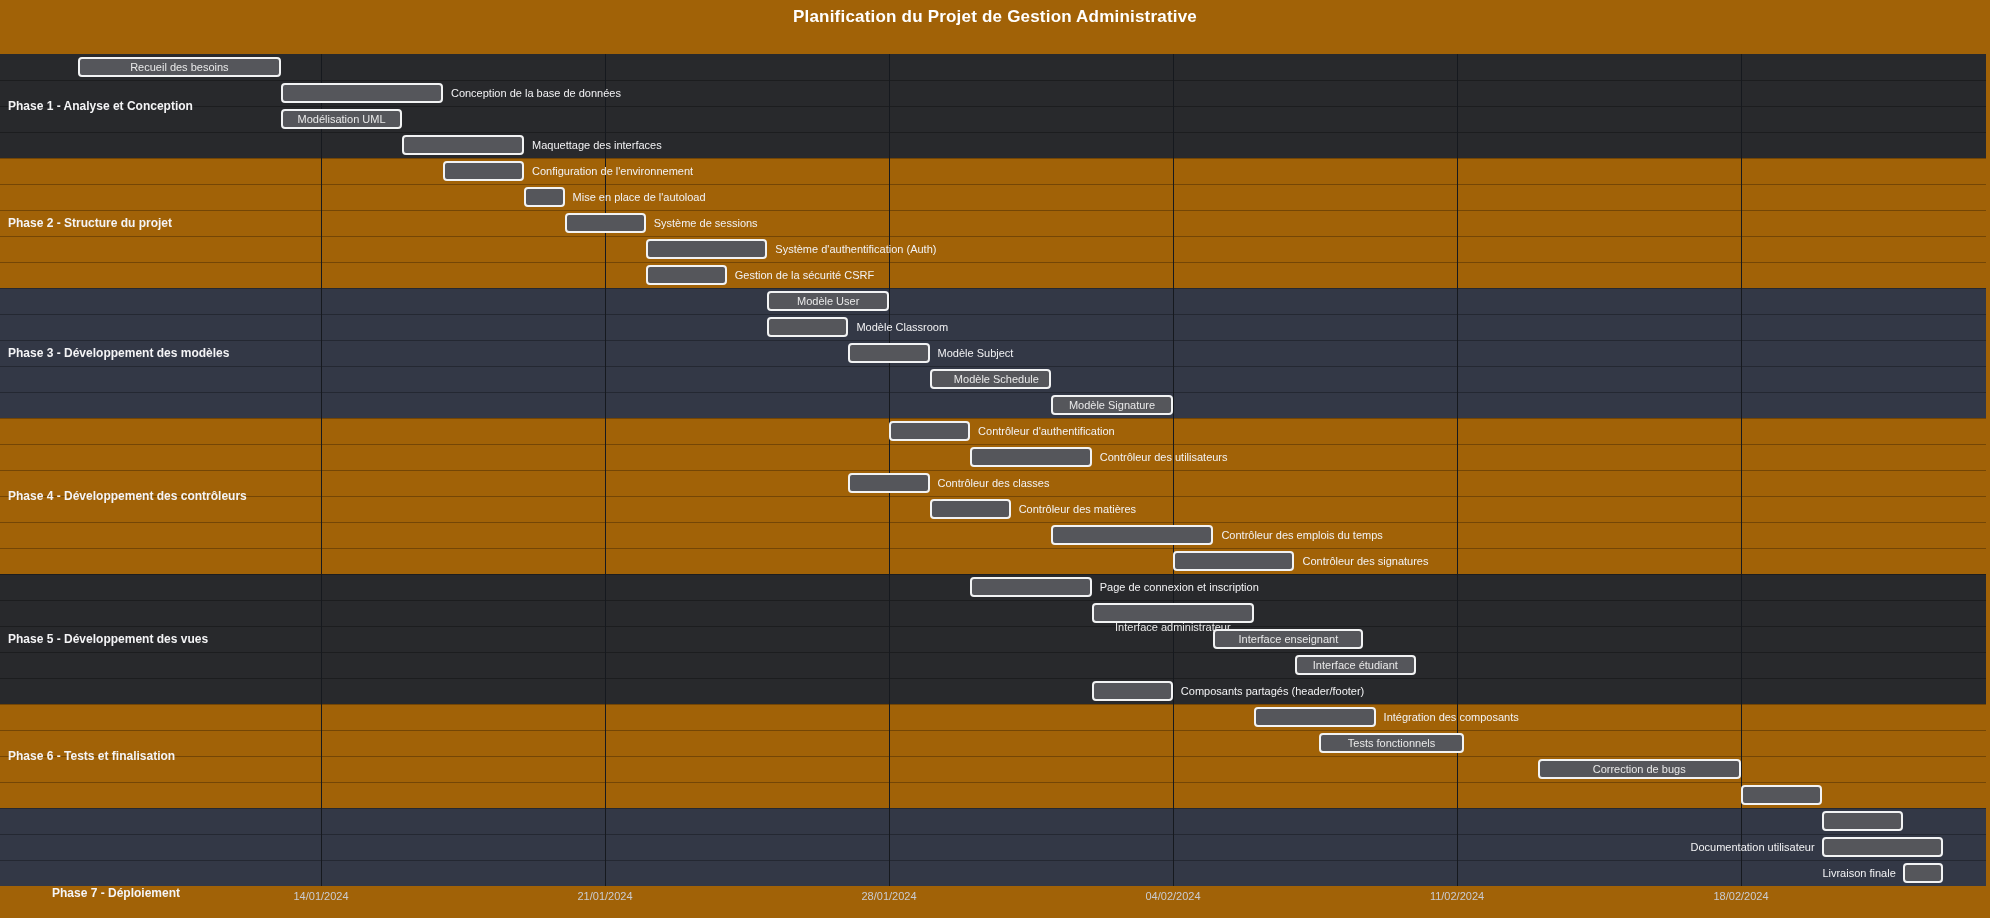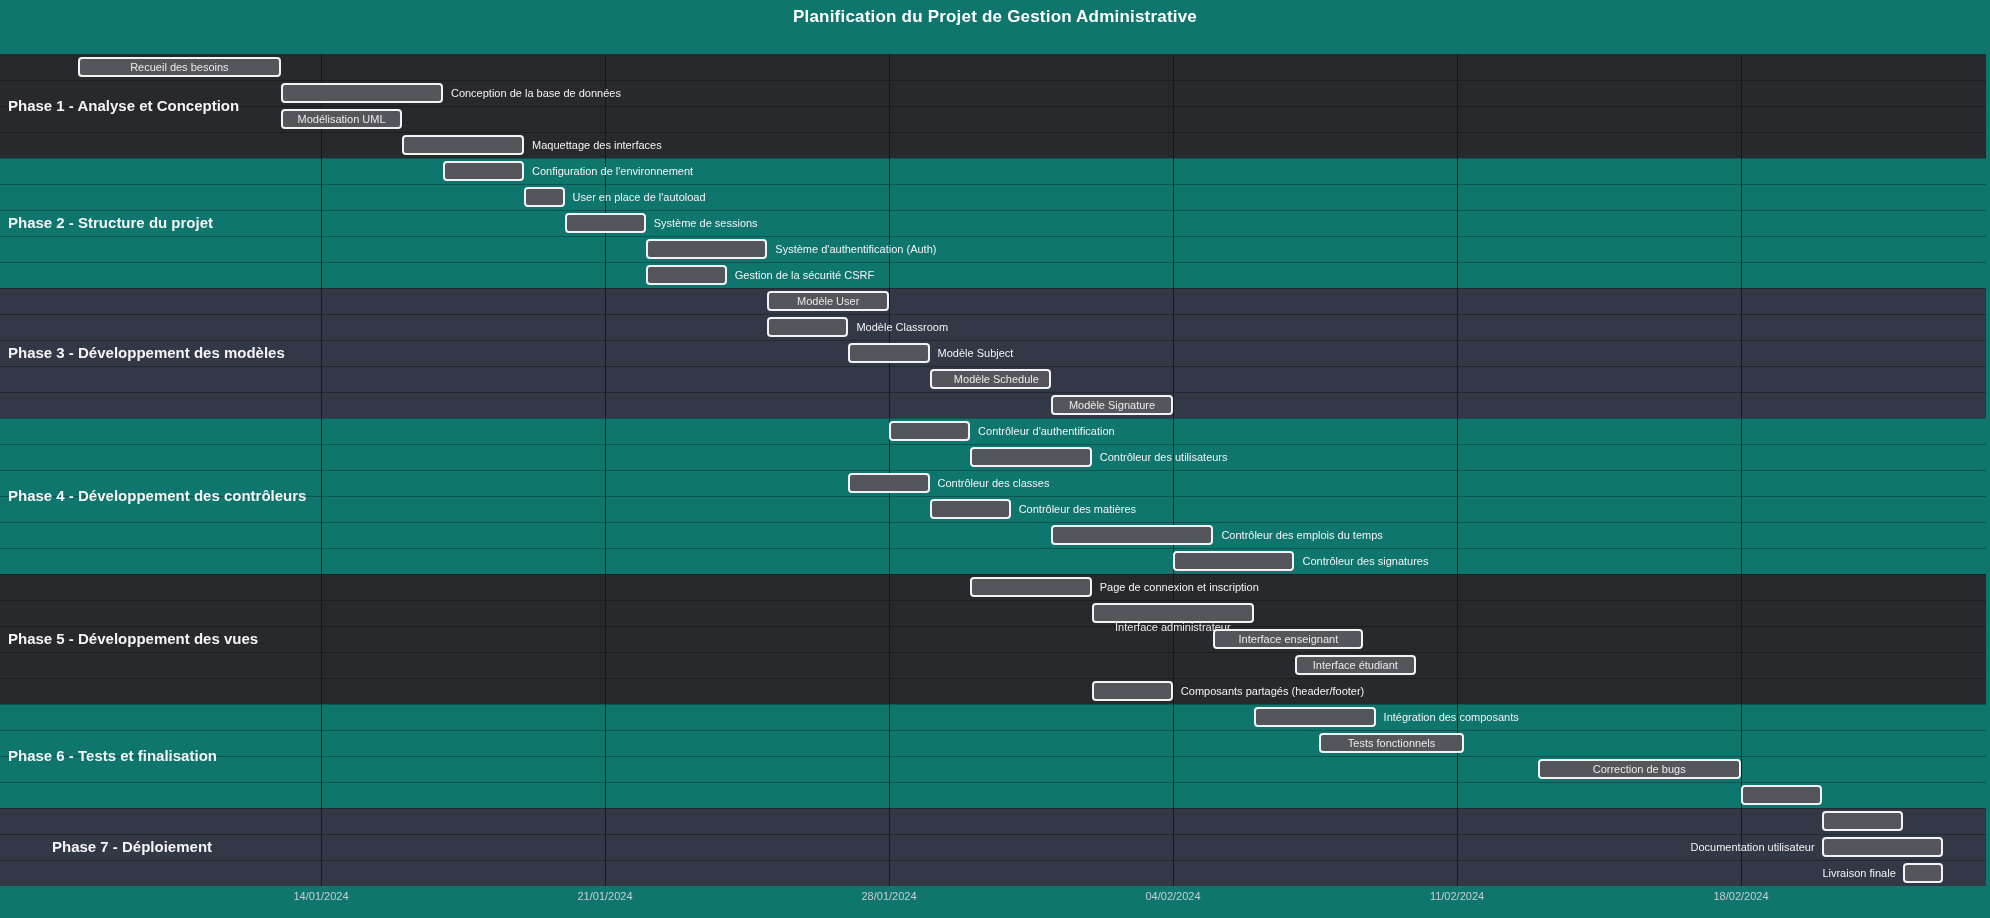--- a/index.html
+++ b/index.html
@@ -13,42 +13,42 @@
     position:absolute;top:7px;left:0;width:100%;
     text-align:center;font-size:17px;font-weight:bold;
     letter-spacing:.2px;white-space:nowrap;
   }
   .layer{position:absolute;left:0;top:0;width:100%;height:100%;}
   .band{position:absolute;left:0;}
   .sep{position:absolute;left:0;height:1px;background:rgba(0,0,0,0.28);}
   .vgrid{position:absolute;width:1px;}
   .sec-label{
     position:absolute;left:8px;height:16px;line-height:16px;
-    font-size:15px;font-weight:bold;white-space:nowrap;
+    font-size:12px;font-weight:bold;white-space:nowrap;
   }
   .bar{
     position:absolute;height:20px;box-sizing:border-box;
     border-radius:4px;border:2px solid #fff;
     display:flex;align-items:center;justify-content:center;
   }
   .bar-text{font-size:11px;white-space:nowrap;}
   .out-label{
     position:absolute;height:26px;line-height:26px;
     font-size:11px;white-space:nowrap;
   }
   .out-left{text-align:right;}
   .tick-label{
     position:absolute;width:90px;height:14px;line-height:14px;
     text-align:center;font-size:11px;white-space:nowrap;
   }
 </style>
 </head>
 <body style="background: rgb(9, 13, 24);">
 
-<div id="canvas" style="background: #0f766e;">
+<div id="canvas" style="background: #a16207;">
   <div class="title" style="color: rgb(255, 255, 255);">Planification du Projet de Gestion Administrative</div>
   <div class="layer" id="bands-layer">
       <div class="band" style="top: 54px; height: 104px; width: 1986px; background: rgb(40, 41, 44);"></div>
       <div class="band" style="top: 158px; height: 130px; width: 1986px; background: transparent;"></div>
       <div class="band" style="top: 288px; height: 130px; width: 1986px; background: rgb(51, 56, 70);"></div>
       <div class="band" style="top: 418px; height: 156px; width: 1986px; background: transparent;"></div>
       <div class="band" style="top: 574px; height: 130px; width: 1986px; background: rgb(40, 41, 44);"></div>
       <div class="band" style="top: 704px; height: 104px; width: 1986px; background: transparent;"></div>
       <div class="band" style="top: 808px; height: 78px; width: 1986px; background: rgb(51, 56, 70);"></div>
       <div class="sep" style="top: 80px; width: 1986px;"></div>
@@ -100,21 +100,21 @@
       <div class="out-label" style="color: rgb(242, 242, 244); top: 80px; left: 450.95px; text-align: center;">Conception de la base de données</div>
       <div class="bar" style="left: 280.75px; top: 109px; width: 121.65px; background: rgb(85, 86, 91); border-color: rgb(242, 243, 244);">
         <span class="bar-text" style="color: rgb(233, 233, 233);">Modélisation UML</span>
       </div>
       <div class="bar" style="left: 402.4px; top: 135px; width: 121.65px; background: rgb(85, 86, 91); border-color: rgb(242, 243, 244);"></div>
       <div class="out-label" style="color: rgb(242, 242, 244); top: 132px; left: 532.05px;">Maquettage des interfaces</div>
       <div class="sec-label" style="top: 215px; color: rgb(244, 244, 246);">Phase 2 - Structure du projet</div>
       <div class="bar" style="left: 442.95px; top: 161px; width: 81.1px; background: rgb(85, 86, 91); border-color: rgb(242, 243, 244);"></div>
       <div class="out-label" style="color: rgb(242, 242, 244); top: 158px; left: 532.05px;">Configuration de l'environnement</div>
       <div class="bar" style="left: 524.05px; top: 187px; width: 40.55px; background: rgb(85, 86, 91); border-color: rgb(242, 243, 244);"></div>
-      <div class="out-label" style="color: rgb(242, 242, 244); top: 184px; left: 572.6px;">User en place de l'autoload</div>
+      <div class="out-label" style="color: rgb(242, 242, 244); top: 184px; left: 572.6px;">Mise en place de l'autoload</div>
       <div class="bar" style="left: 564.6px; top: 213px; width: 81.1px; background: rgb(85, 86, 91); border-color: rgb(242, 243, 244);"></div>
       <div class="out-label" style="color: rgb(242, 242, 244); top: 210px; left: 653.7px;">Système de sessions</div>
       <div class="bar" style="left: 645.7px; top: 239px; width: 121.65px; background: rgb(85, 86, 91); border-color: rgb(242, 243, 244);"></div>
       <div class="out-label" style="color: rgb(242, 242, 244); top: 236px; left: 775.35px;">Système d'authentification (Auth)</div>
       <div class="bar" style="left: 645.7px; top: 265px; width: 81.1px; background: rgb(85, 86, 91); border-color: rgb(242, 243, 244);"></div>
       <div class="out-label" style="color: rgb(242, 242, 244); top: 262px; left: 734.8px;">Gestion de la sécurité CSRF</div>
       <div class="sec-label" style="top: 345px; color: rgb(244, 244, 246);">Phase 3 - Développement des modèles</div>
       <div class="bar" style="left: 767.35px; top: 291px; width: 121.65px; background: rgb(85, 86, 91); border-color: rgb(242, 243, 244);">
         <span class="bar-text" style="color: rgb(233, 233, 233);">Modèle User</span>
       </div>
@@ -158,21 +158,21 @@
       <div class="sec-label" style="top: 748px; color: rgb(244, 244, 246);">Phase 6 - Tests et finalisation</div>
       <div class="bar" style="left: 1253.95px; top: 707px; width: 121.65px; background: rgb(85, 86, 91); border-color: rgb(242, 243, 244);"></div>
       <div class="out-label" style="color: rgb(242, 242, 244); top: 704px; left: 1383.6px;">Intégration des composants</div>
       <div class="bar" style="left: 1319px; top: 733px; width: 145px; background: rgb(85, 86, 91); border-color: rgb(242, 243, 244); text-align: right;">
         <span class="bar-text" style="color: rgb(233, 233, 233);">Tests fonctionnels</span>
       </div>
       <div class="bar" style="left: 1537.8px; top: 759px; width: 202.75px; background: rgb(85, 86, 91); border-color: rgb(242, 243, 244);">
         <span class="bar-text" style="color: rgb(233, 233, 233);">Correction de bugs</span>
       </div>
       <div class="bar" style="left: 1740.55px; top: 785px; width: 81.1px; background: rgb(85, 86, 91); border-color: rgb(242, 243, 244);"></div>
-      <div class="sec-label" style="top: 839px; color: rgb(244, 244, 246); padding-left: 44px;">Phase 7 - Déploiement</div>
+      <div class="sec-label" style="top: 885px; color: rgb(244, 244, 246); padding-left: 44px;">Phase 7 - Déploiement</div>
       <div class="bar" style="left: 1821.65px; top: 811px; width: 81.1px; background: rgb(85, 86, 91); border-color: rgb(242, 243, 244);"></div>
       <div class="bar" style="left: 1821.65px; top: 837px; width: 121.65px; background: rgb(85, 86, 91); border-color: rgb(242, 243, 244);"></div>
       <div class="out-label out-left" style="color: rgb(242, 242, 244); top: 834px; left: 0px; width: 1814.65px;">Documentation utilisateur</div>
       <div class="bar" style="left: 1902.75px; top: 863px; width: 40.55px; background: rgb(85, 86, 91); border-color: rgb(242, 243, 244);"></div>
       <div class="out-label out-left" style="color: rgb(242, 242, 244); top: 860px; left: 0px; width: 1895.75px;">Livraison finale</div>
     </div>
   <div class="layer" id="axis-layer">
       <div class="tick-label" style="left: 276px; top: 889px; color: rgb(201, 204, 211);">14/01/2024</div>
       <div class="tick-label" style="left: 560px; top: 889px; color: rgb(201, 204, 211);">21/01/2024</div>
       <div class="tick-label" style="left: 844px; top: 889px; color: rgb(201, 204, 211);">28/01/2024</div>

